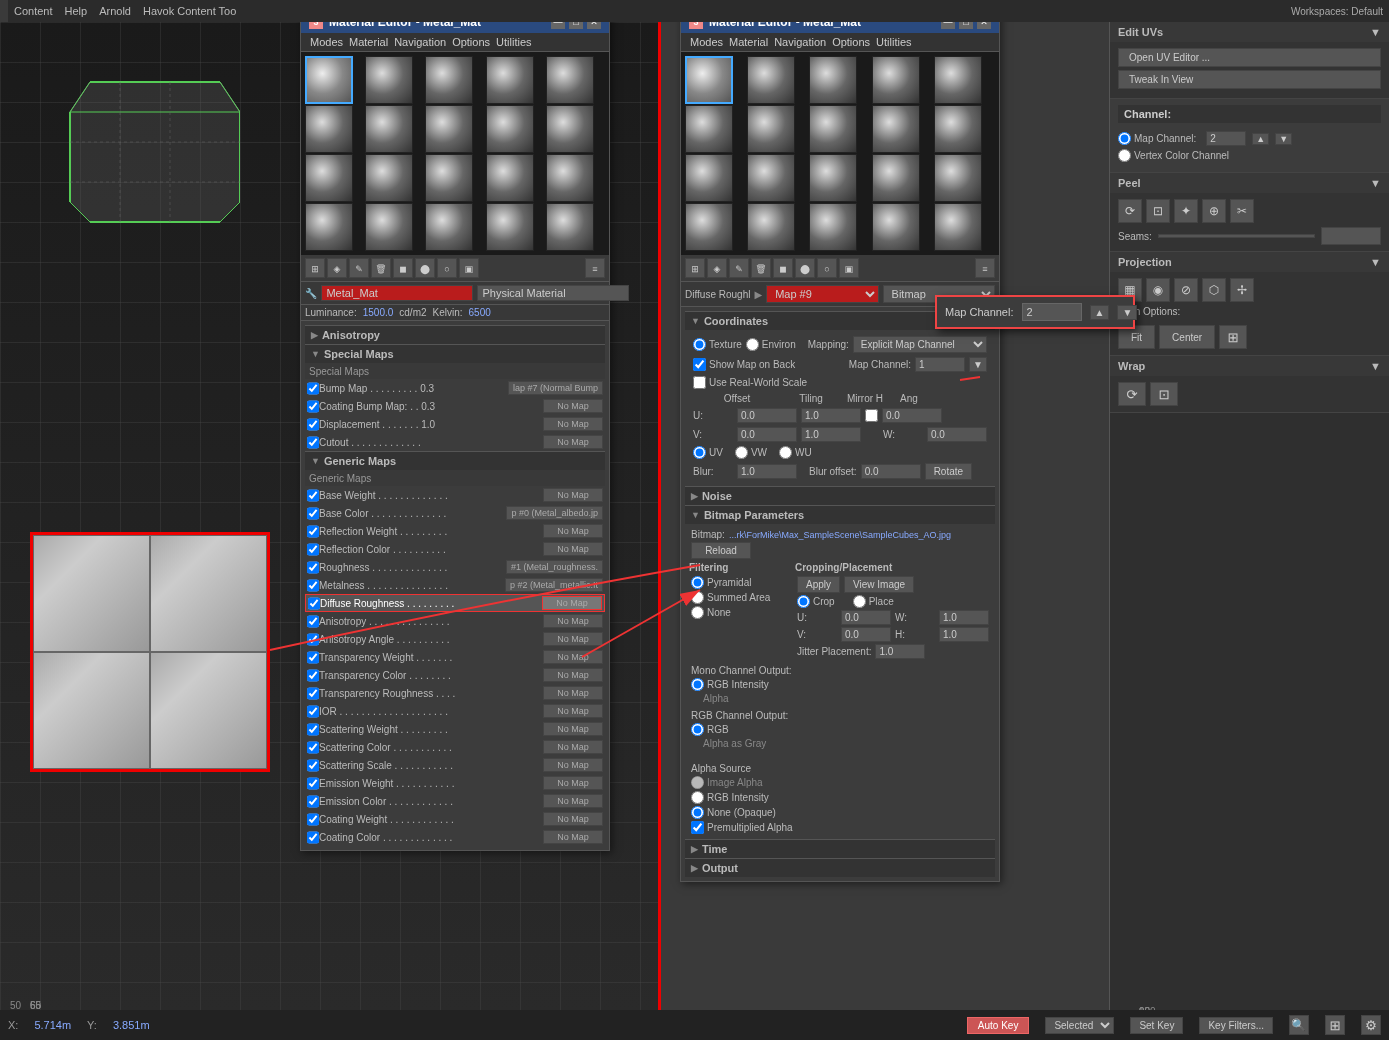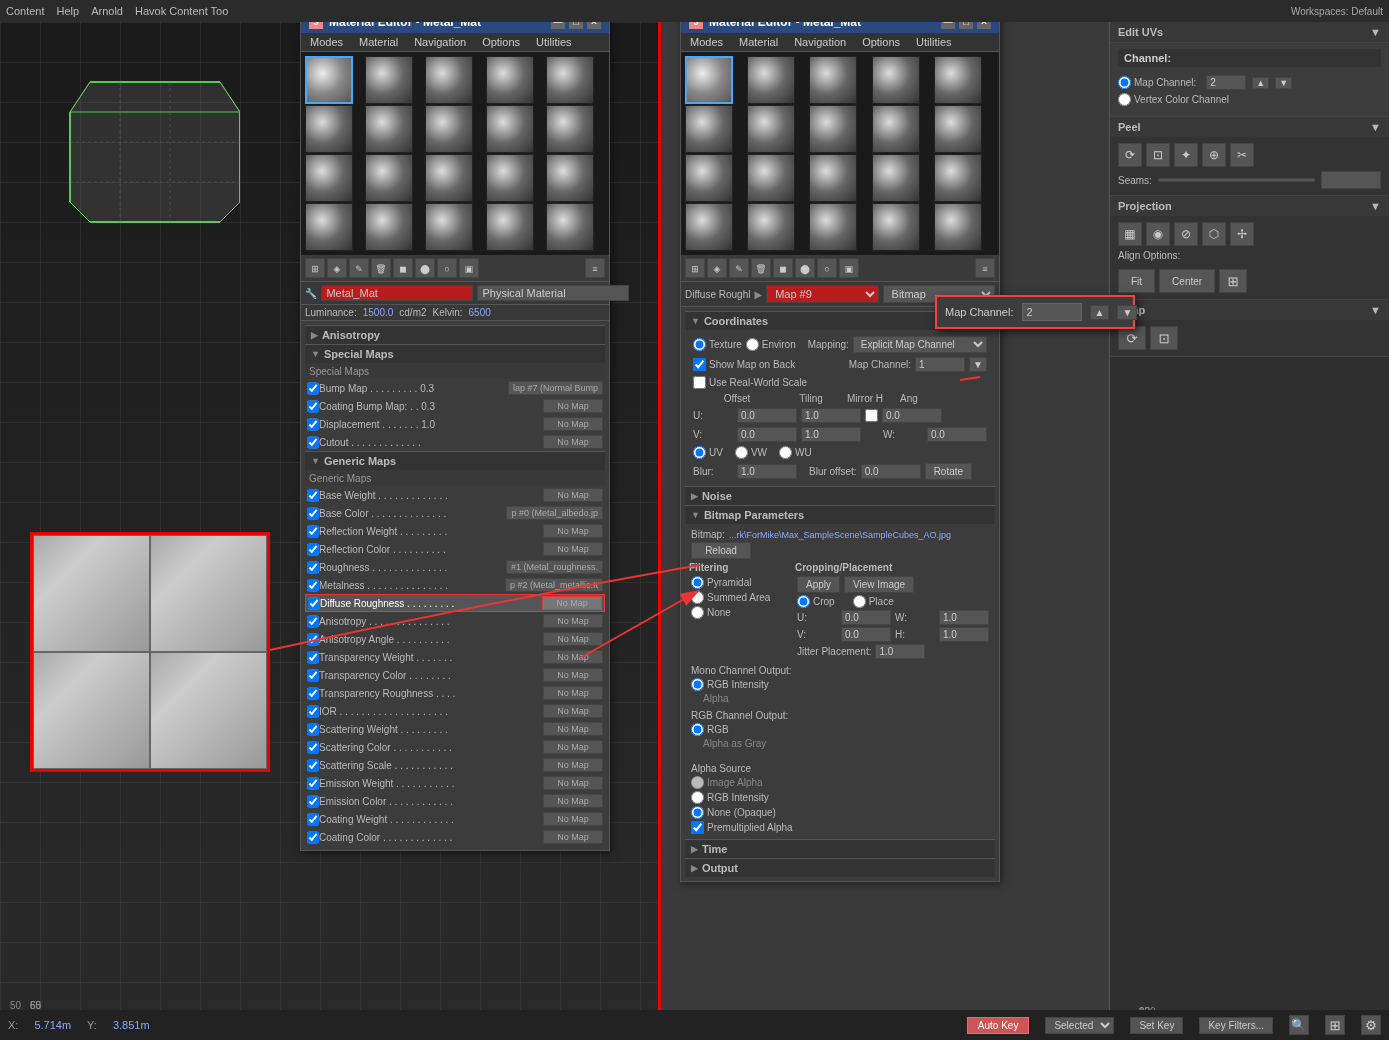--- a/index.html
+++ b/index.html
@@ -10,21 +10,21 @@
       font-family: 'Segoe UI', Arial, sans-serif;
       font-size: 11px;
       color: #ccc;
       overflow: hidden;
       position: relative;
     }
 
     
     .top-menubar {
       position: absolute;
-      top: 0; left: 0; right: 0;
+      top: 0; left: 8px; right: 0;
       height: 22px;
       background: #2b2b2b;
       display: flex;
       align-items: center;
       padding: 0 6px;
       gap: 12px;
       z-index: 100;
     }
     .top-menubar span {
       color: #bbb;
@@ -151,21 +151,20 @@
       font-size: 9px;
       cursor: pointer;
       text-align: center;
       line-height: 14px;
     }
 
     .window-menu {
       background: #333;
       padding: 2px 6px;
       display: flex;
-      gap: 10px;
       border-bottom: 1px solid #555;
     }
     .window-menu span {
       color: #ccc;
       font-size: 11px;
       cursor: pointer;
       padding: 1px 3px;
     }
 
     
@@ -1067,20 +1066,24 @@
   </div>
 </div>
 
 <div class="right-panel">
 
   <div class="right-section">
     <div class="right-section-header">
       <span>Edit UVs</span>
       <span>▼</span>
     </div>
+    <div class="right-section-content">
+      <button class="right-btn">Open UV Editor ...</button>
+      <button class="right-btn">Tweak In View</button>
+    </div>
   </div>
 
   <div class="right-section" style="background:#3c3c3c; padding:6px 8px;">
     <div style="font-size:11px; color:#ccc; font-weight:bold; margin-bottom:4px; background:#333; padding:3px 6px;">Channel:</div>
     <div class="channel-radio-group">
       <div class="channel-row">
         <label class="radio-label">
           <input type="radio" name="channel_sel" checked="" style="">
           <span>Map Channel:</span>
         </label>

